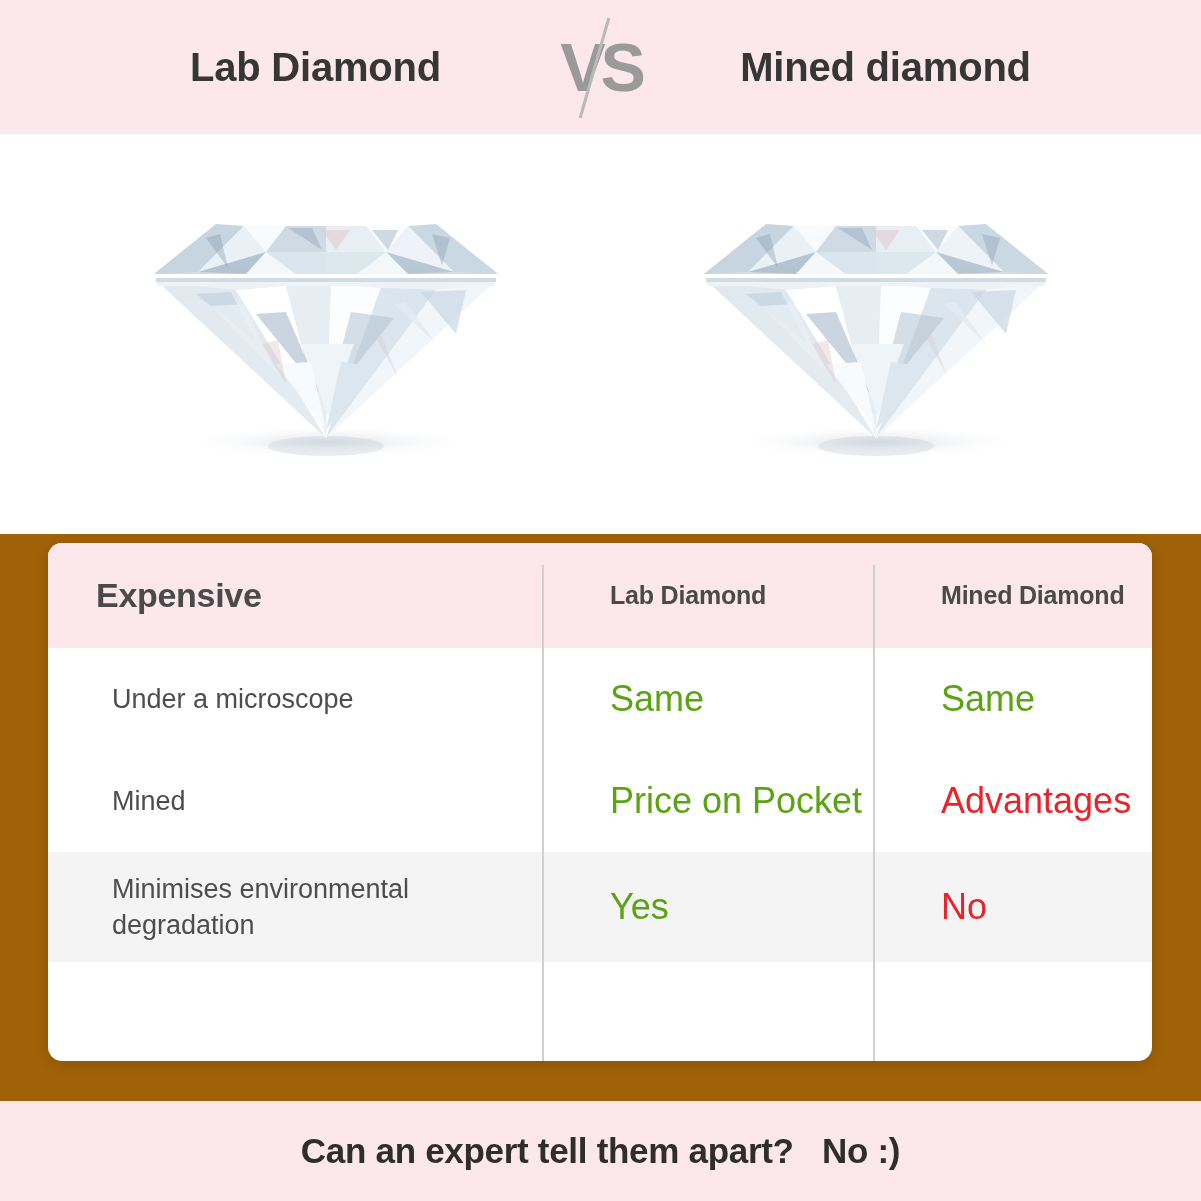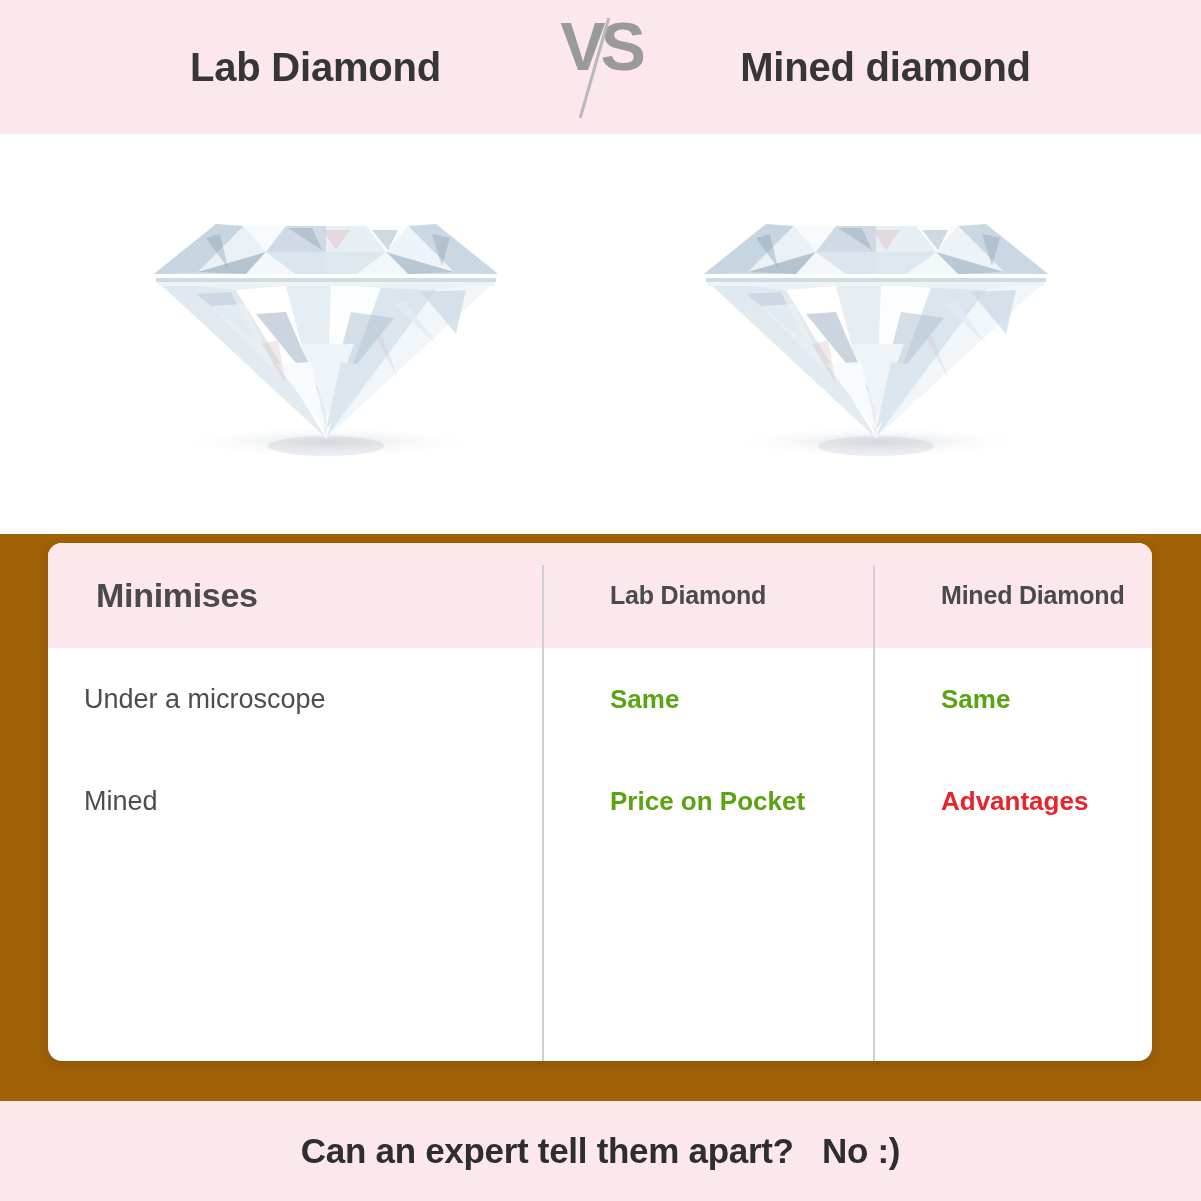--- a/index.html
+++ b/index.html
@@ -22,21 +22,21 @@
   .hdr-title {
     font-size:40px; font-weight:bold; color:#363636;
     letter-spacing:-0.2px; white-space:nowrap;
   }
   .hdr-left  { width:450px; text-align:center; }
   .hdr-right { width:450px; text-align:center; }
 
   
   .vs-mark {
     position:relative; width:120px; height:110px;
-    display:flex; align-items:flex-start; justify-content:center;
+    display:flex; align-items:center; justify-content:center;
   }
   .vs-text {
     font-size:68px; font-weight:bold; color:#9a9a9a;
     letter-spacing:-5px; line-height:1; user-select:none;
   }
   .vs-slash {
     position:absolute; left:50%; top:4px;
     width:3px; height:104px; background:#b9b9b9;
     transform:translateX(-8px) rotate(16deg);
     transform-origin:center;
@@ -83,26 +83,26 @@
 
   .row { height:102px; }
   .row-white { background:#ffffff; }
   .row-grey  { background:#f4f4f4; }
   .row-tall  { height:110px; }
 
   .td {
     vertical-align:middle; text-align:left; position:relative;
   }
   .td-label {
-    padding-left:36px; padding-right:20px;
+    padding-left:64px; padding-right:20px;
     font-size:27px; color:#4d4d4d; line-height:1.35; font-weight:normal;
   }
   .td-val {
     padding-left:68px; padding-right:16px;
-    font-size:26px; font-weight:bold; white-space:nowrap;
+    font-size:36px; font-weight:normal; white-space:nowrap;
   }
   .val-good { color:#5aa312; }
   .val-bad  { color:#e8232a; }
 
   
   .footer-band {
     position:absolute; left:0; bottom:0; width:1201px; height:100px;
     background:#fbe7ec;
     display:flex; align-items:center; justify-content:center;
   }
@@ -276,40 +276,45 @@
 
   <div class="card">
     <table class="table">
       <colgroup>
         <col class="c-adv">
           <col class="c-lab">
           <col class="c-min">
       </colgroup>
       <thead>
         <tr class="thead-row">
-          <th class="th th-adv">Minimises</th>
+          <th class="th th-adv">Expensive</th>
           <th class="th th-col divider">Lab Diamond</th>
           <th class="th th-col divider">Mined Diamond</th>
         </tr>
       </thead>
       <tbody>
 
         <tr class="row row-white">
           <td class="td td-label">Under a microscope</td>
           <td class="td td-val val-good divider">Same</td>
           <td class="td td-val val-good divider">Same</td>
         </tr>
 
 
         <tr class="row row-white">
           <td class="td td-label">Mined</td>
           <td class="td td-val val-good divider">Price on Pocket</td>
           <td class="td td-val val-bad divider">Advantages</td>
         </tr>
 
+        <tr class="row row-grey row-tall">
+          <td class="td td-label">Minimises environmental degradation</td>
+          <td class="td td-val val-good divider">Yes</td>
+          <td class="td td-val val-bad divider">No</td>
+        </tr>
 
       </tbody>
     </table>
   </div>
 
   <div class="footer-band">
     <span class="footer-text">Can an expert tell them apart?   No :)</span>
   </div>
 
 </div>

